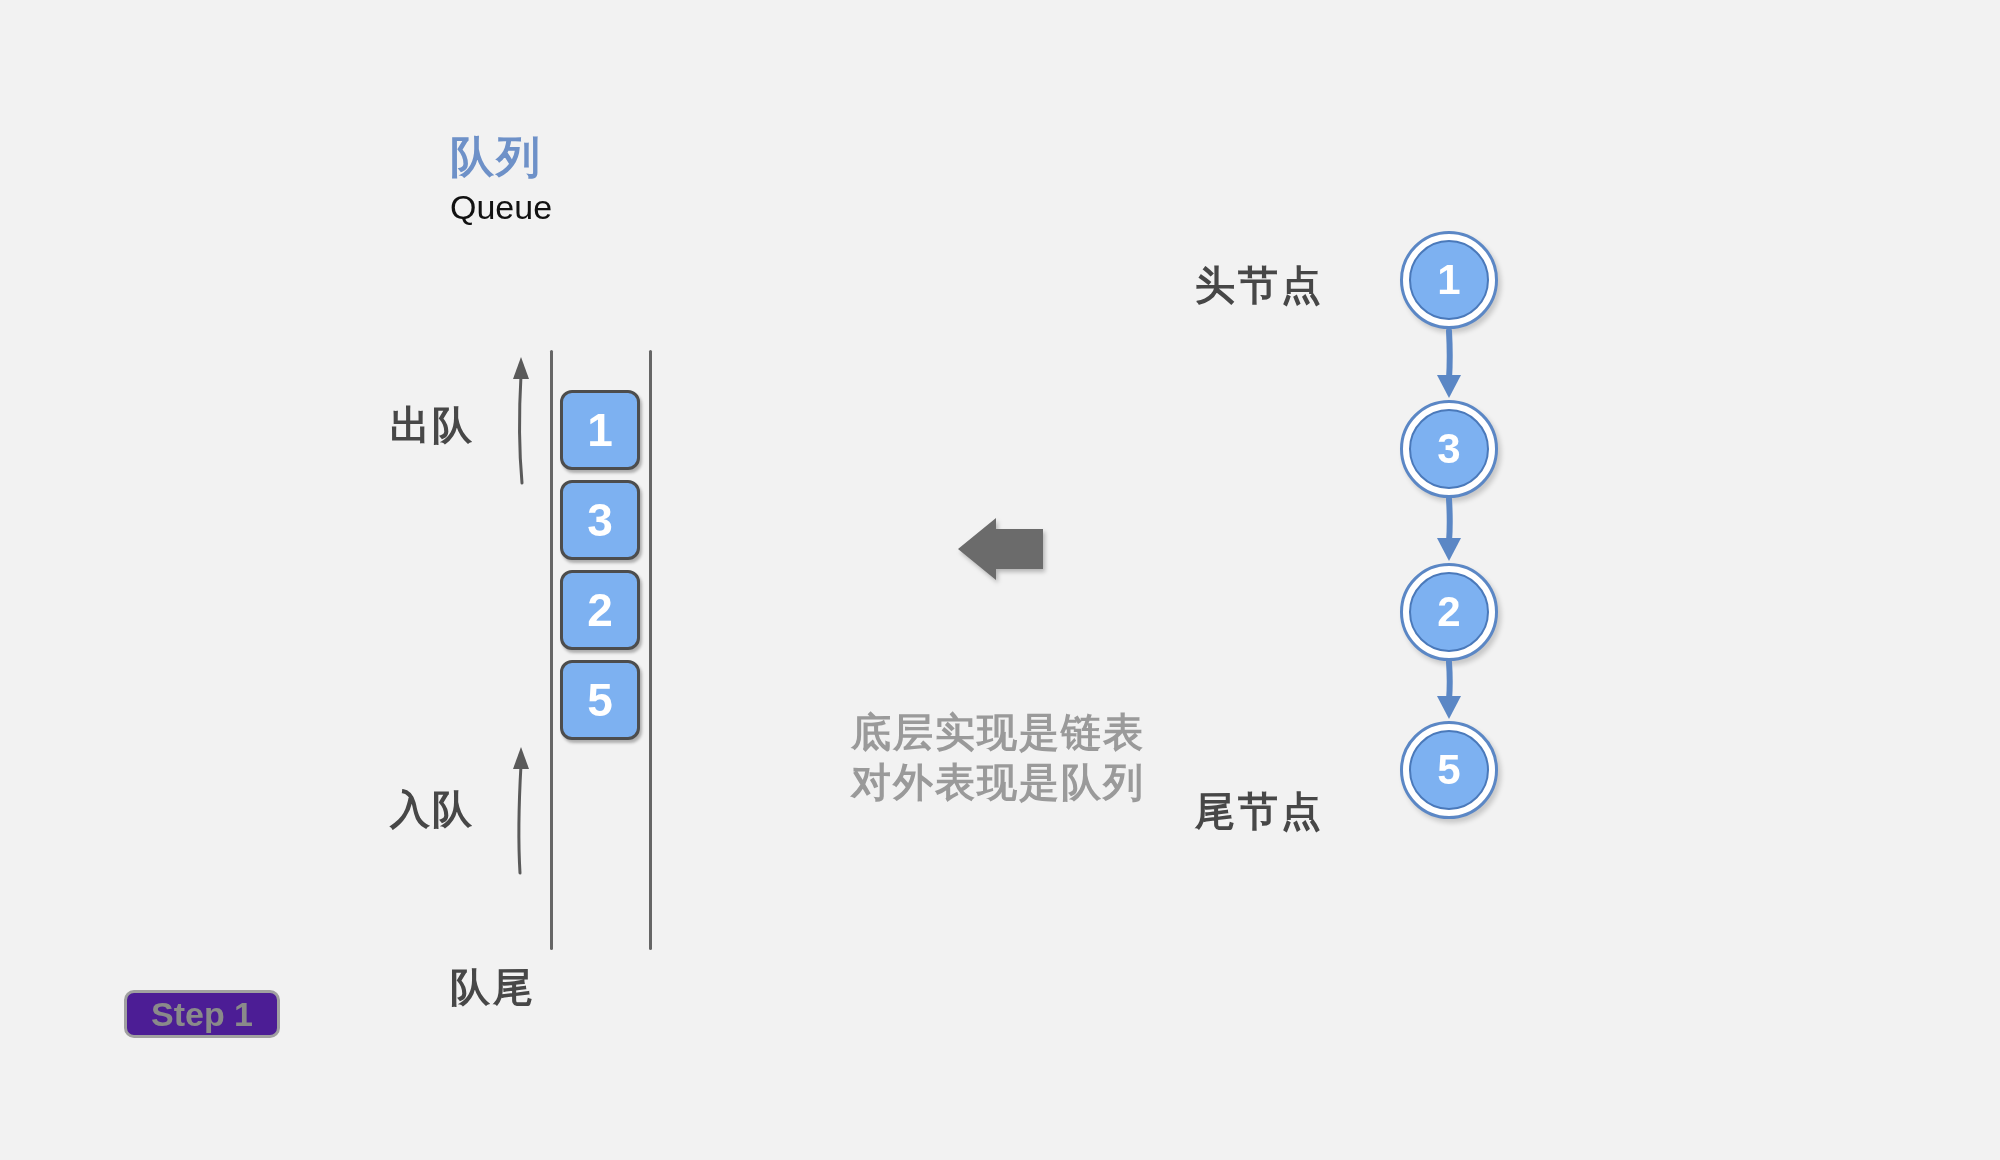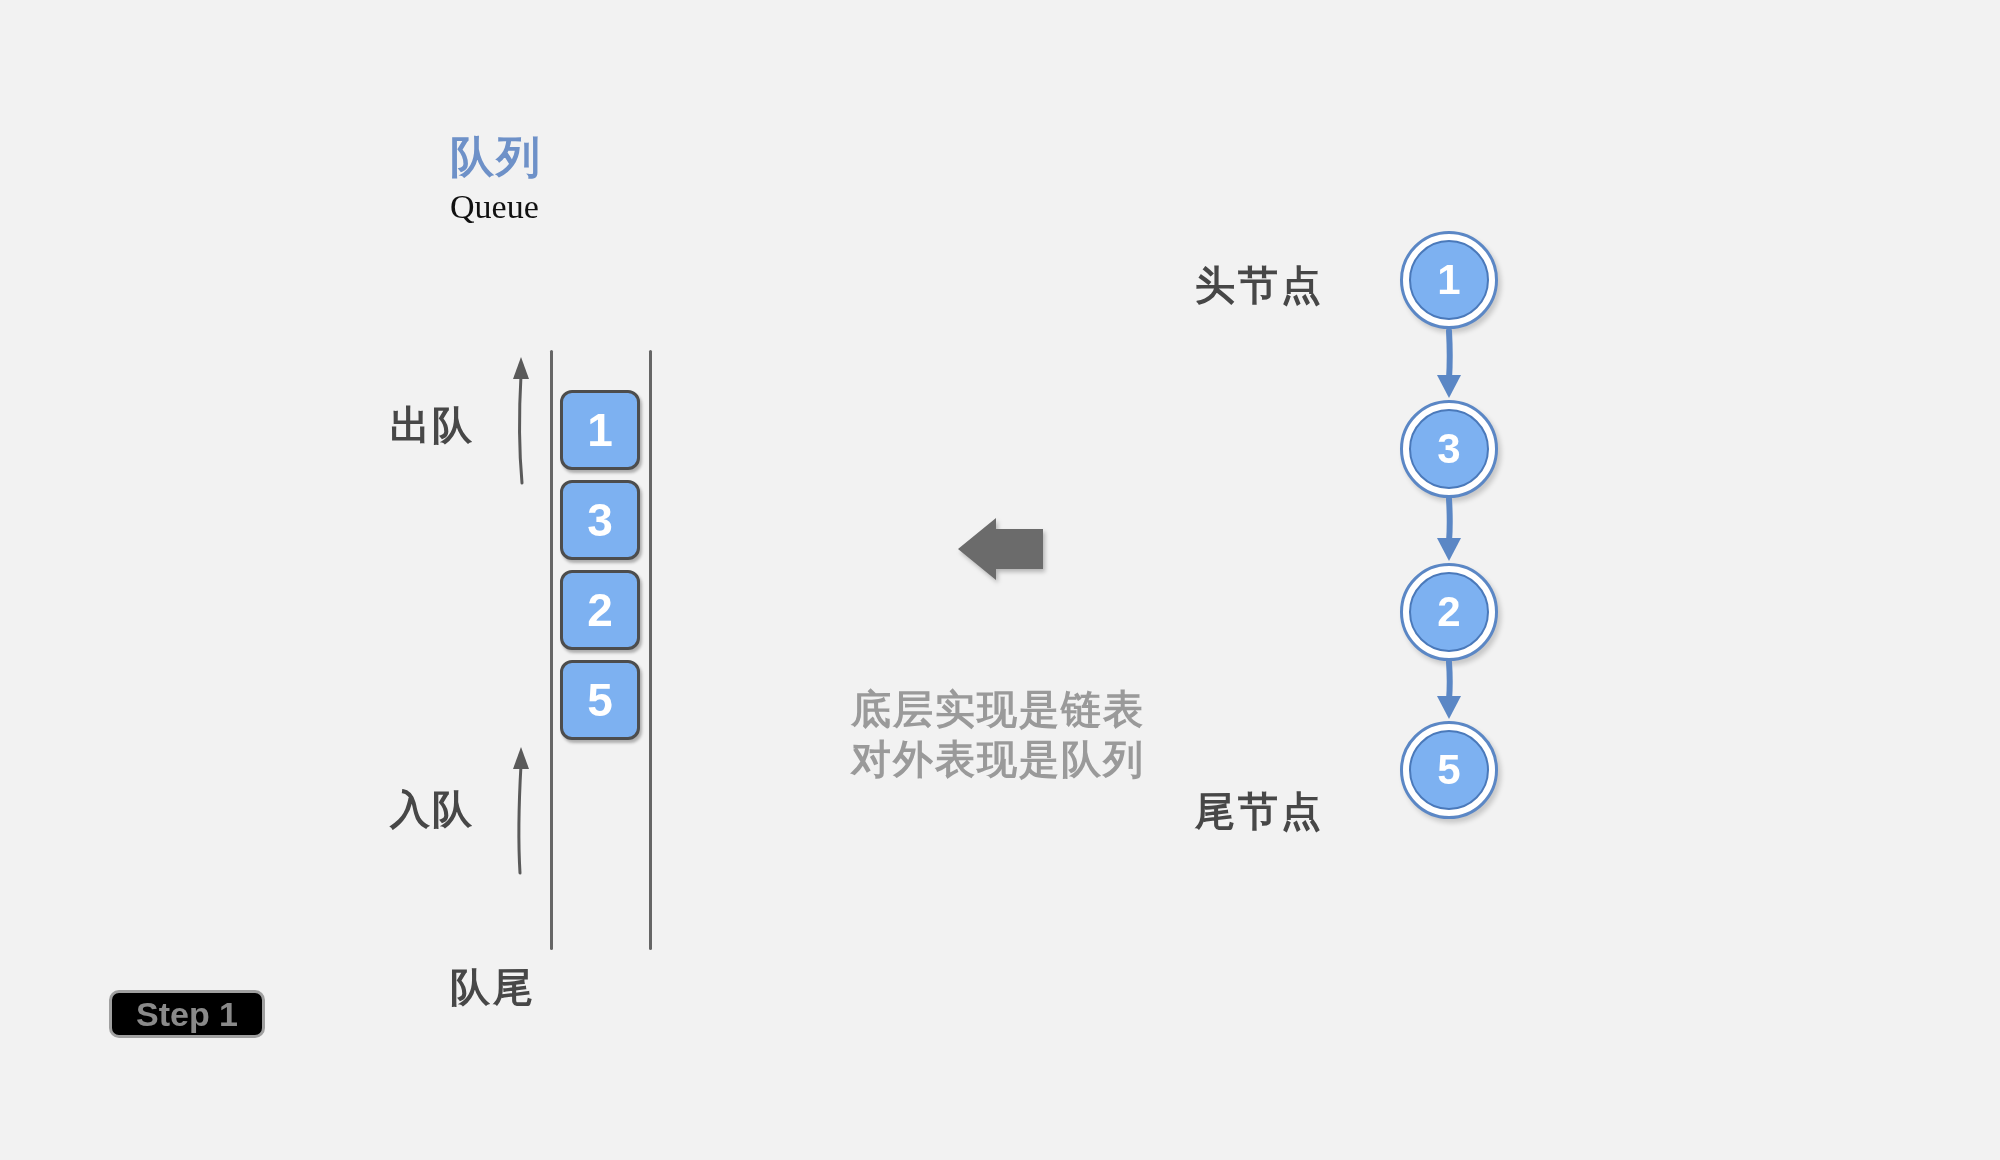--- a/index.html
+++ b/index.html
@@ -17,21 +17,21 @@
   .ctr{text-align:left;}
 
   
   .queue-title{
     left:450px;top:128px;width:300px;
     font-size:44px;font-weight:bold;color:#6e91c8;
     letter-spacing:2px;
   }
   .queue-subtitle{
     left:450px;top:188px;width:300px;
-    font-size:34px;font-weight:500;color:#111111;font-family:Liberation Serif, serif;
+    font-size:34px;font-weight:500;color:#111111;
   }
   .front-label{
     left:450px;top:290px;width:300px;
     font-size:40px;font-weight:bold;color:#474747;
     letter-spacing:3px;
   }
   .rear-label{
     left:450px;top:960px;width:300px;
     font-size:40px;font-weight:bold;color:#474747;
     letter-spacing:3px;
@@ -63,21 +63,21 @@
     font-size:40px;font-weight:bold;color:#474747;
     letter-spacing:2px;
   }
   .dequeue-label{top:398px;}
   .enqueue-label{top:782px;}
 
   
   .note-line{
     left:798px;width:400px;
     font-size:40px;font-weight:bold;color:#9a9a9a;
-    text-align:center;letter-spacing:2px;
+    text-align:center;letter-spacing:2px;margin-top:23px;
   }
   .note1{top:682px;}
   .note2{top:732px;}
 
   
   .node-label{
     width:200px;
     font-size:40px;font-weight:bold;color:#474747;
     text-align:left;letter-spacing:3px;
   }
@@ -101,26 +101,26 @@
     display:flex;align-items:center;justify-content:center;
     font-size:42px;font-weight:bold;color:#ffffff;
   }
   .lnode1{top:231px;}
   .lnode2{top:400px;}
   .lnode3{top:563px;}
   .lnode4{top:721px;}
 
   
   .step-badge{
-    left:109px;top:990px;width:156px;height:48px;
+    left:124px;top:990px;width:156px;height:48px;
     border:3px solid #a0a0a0;border-radius:10px;
     box-sizing:border-box;
     display:flex;align-items:center;justify-content:center;
     font-size:34px;font-weight:bold;color:#8a8a8a;
-    background:#000000;
+    background:#4c1d95;
   }
 </style>
 </head>
 <body>
 
 <div class="canvas">
 
   <div class="abs ctr queue-title">队列</div>
   <div class="abs ctr queue-subtitle">Queue</div>
 

